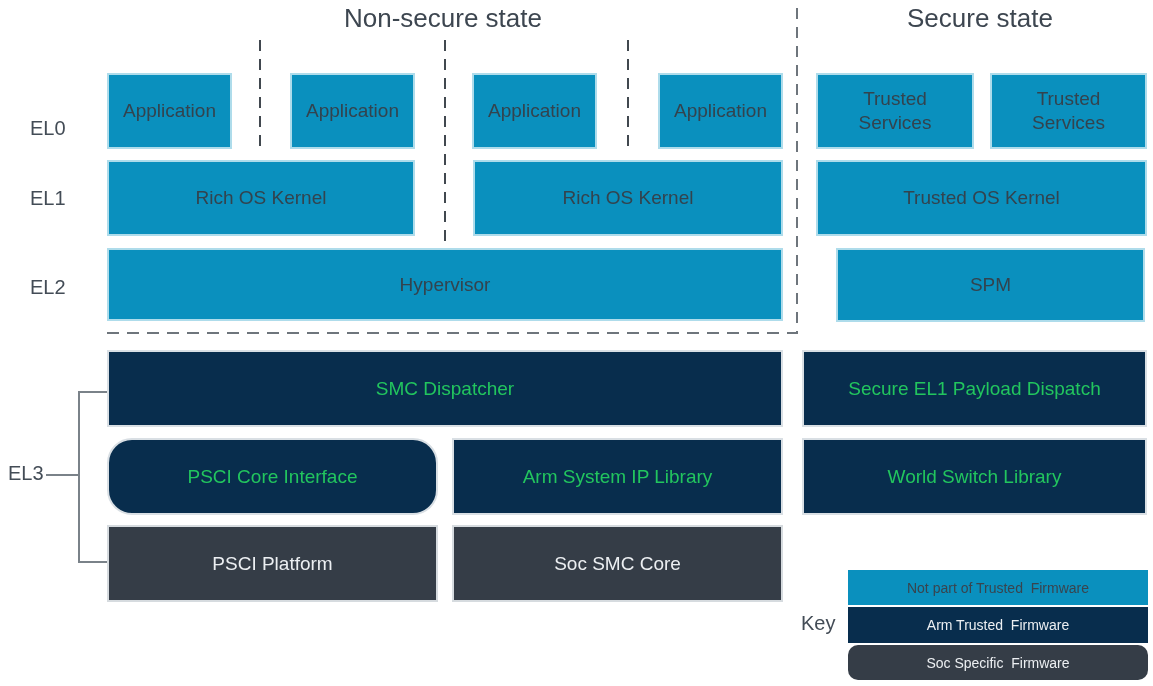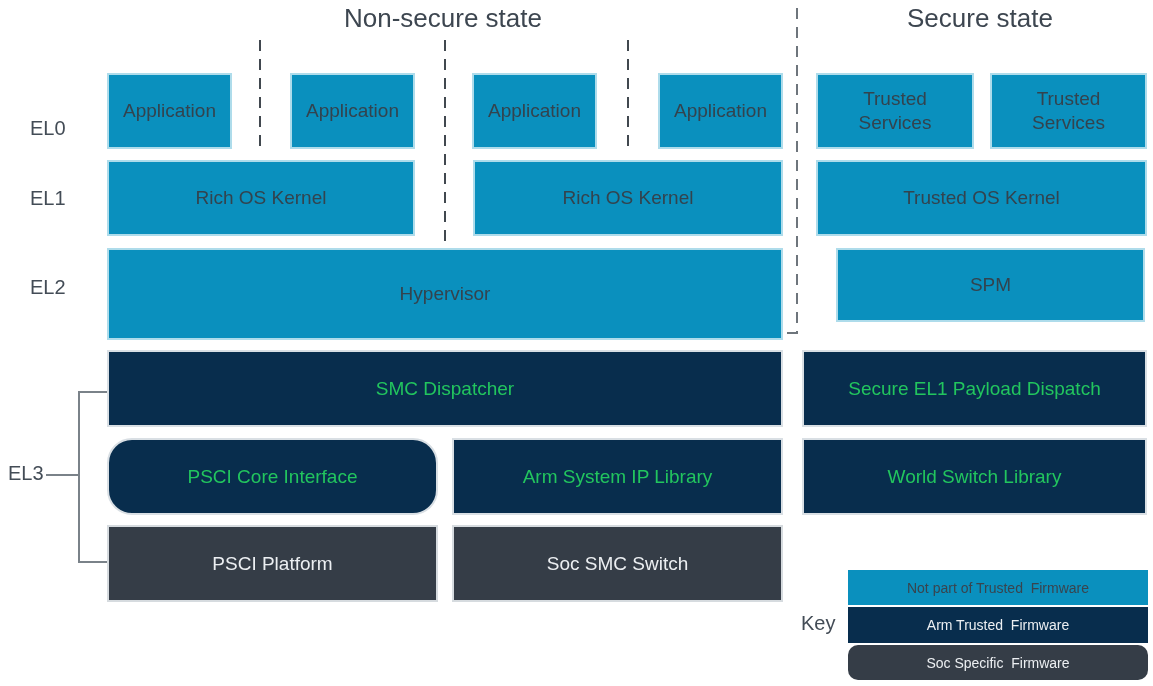--- a/index.html
+++ b/index.html
@@ -83,31 +83,31 @@
   <div class="box blue" style="left:658px;top:73px;width:125px;height:76px;">Application</div>
   <div class="box blue" style="left:816px;top:73px;width:158px;height:76px;">Trusted
 Services</div>
   <div class="box blue" style="left:990px;top:73px;width:157px;height:76px;">Trusted
 Services</div>
 
   <div class="box blue" style="left:107px;top:160px;width:308px;height:76px;">Rich OS Kernel</div>
   <div class="box blue" style="left:473px;top:160px;width:310px;height:76px;">Rich OS Kernel</div>
   <div class="box blue" style="left:816px;top:160px;width:331px;height:76px;">Trusted OS Kernel</div>
 
-  <div class="box blue" style="left:107px;top:248px;width:676px;height:92px;">Hypervisor</div>
+  <div class="box blue" style="left:107px;top:248px;width:676px;height:73px;">Hypervisor</div>
   <div class="box blue" style="left:816px;top:248px;width:309px;height:74px;margin-left:20px;">SPM</div>
 
   <div class="box navy" style="left:107px;top:350px;width:676px;height:77px;">SMC Dispatcher</div>
   <div class="box navy" style="left:802px;top:350px;width:345px;height:77px;">Secure EL1 Payload Dispatch</div>
 
   <div class="box navy" style="left:107px;top:438px;width:331px;height:77px;border-radius:25px;">PSCI Core Interface</div>
   <div class="box navy" style="left:452px;top:438px;width:331px;height:77px;">Arm System IP Library</div>
   <div class="box navy" style="left:802px;top:438px;width:345px;height:77px;">World Switch Library</div>
 
   <div class="box gray" style="left:107px;top:525px;width:331px;height:77px;">PSCI Platform</div>
-  <div class="box gray" style="left:452px;top:525px;width:331px;height:77px;">Soc SMC Switch</div>
+  <div class="box gray" style="left:452px;top:525px;width:331px;height:77px;">Soc SMC Core</div>
 
   <div class="key-label" style="left:801px;top:612px;">Key</div>
   <div class="key-row blue" style="left:848px;top:570px;width:300px;height:35px;">Not part of Trusted  Firmware</div>
   <div class="key-row navy" style="left:848px;top:607px;width:300px;height:36px;">Arm Trusted  Firmware</div>
   <div class="key-row gray" style="left:848px;top:645px;width:300px;height:35px;border-radius:10px;">Soc Specific  Firmware</div>
 
 </div>
 
 </body></html>

